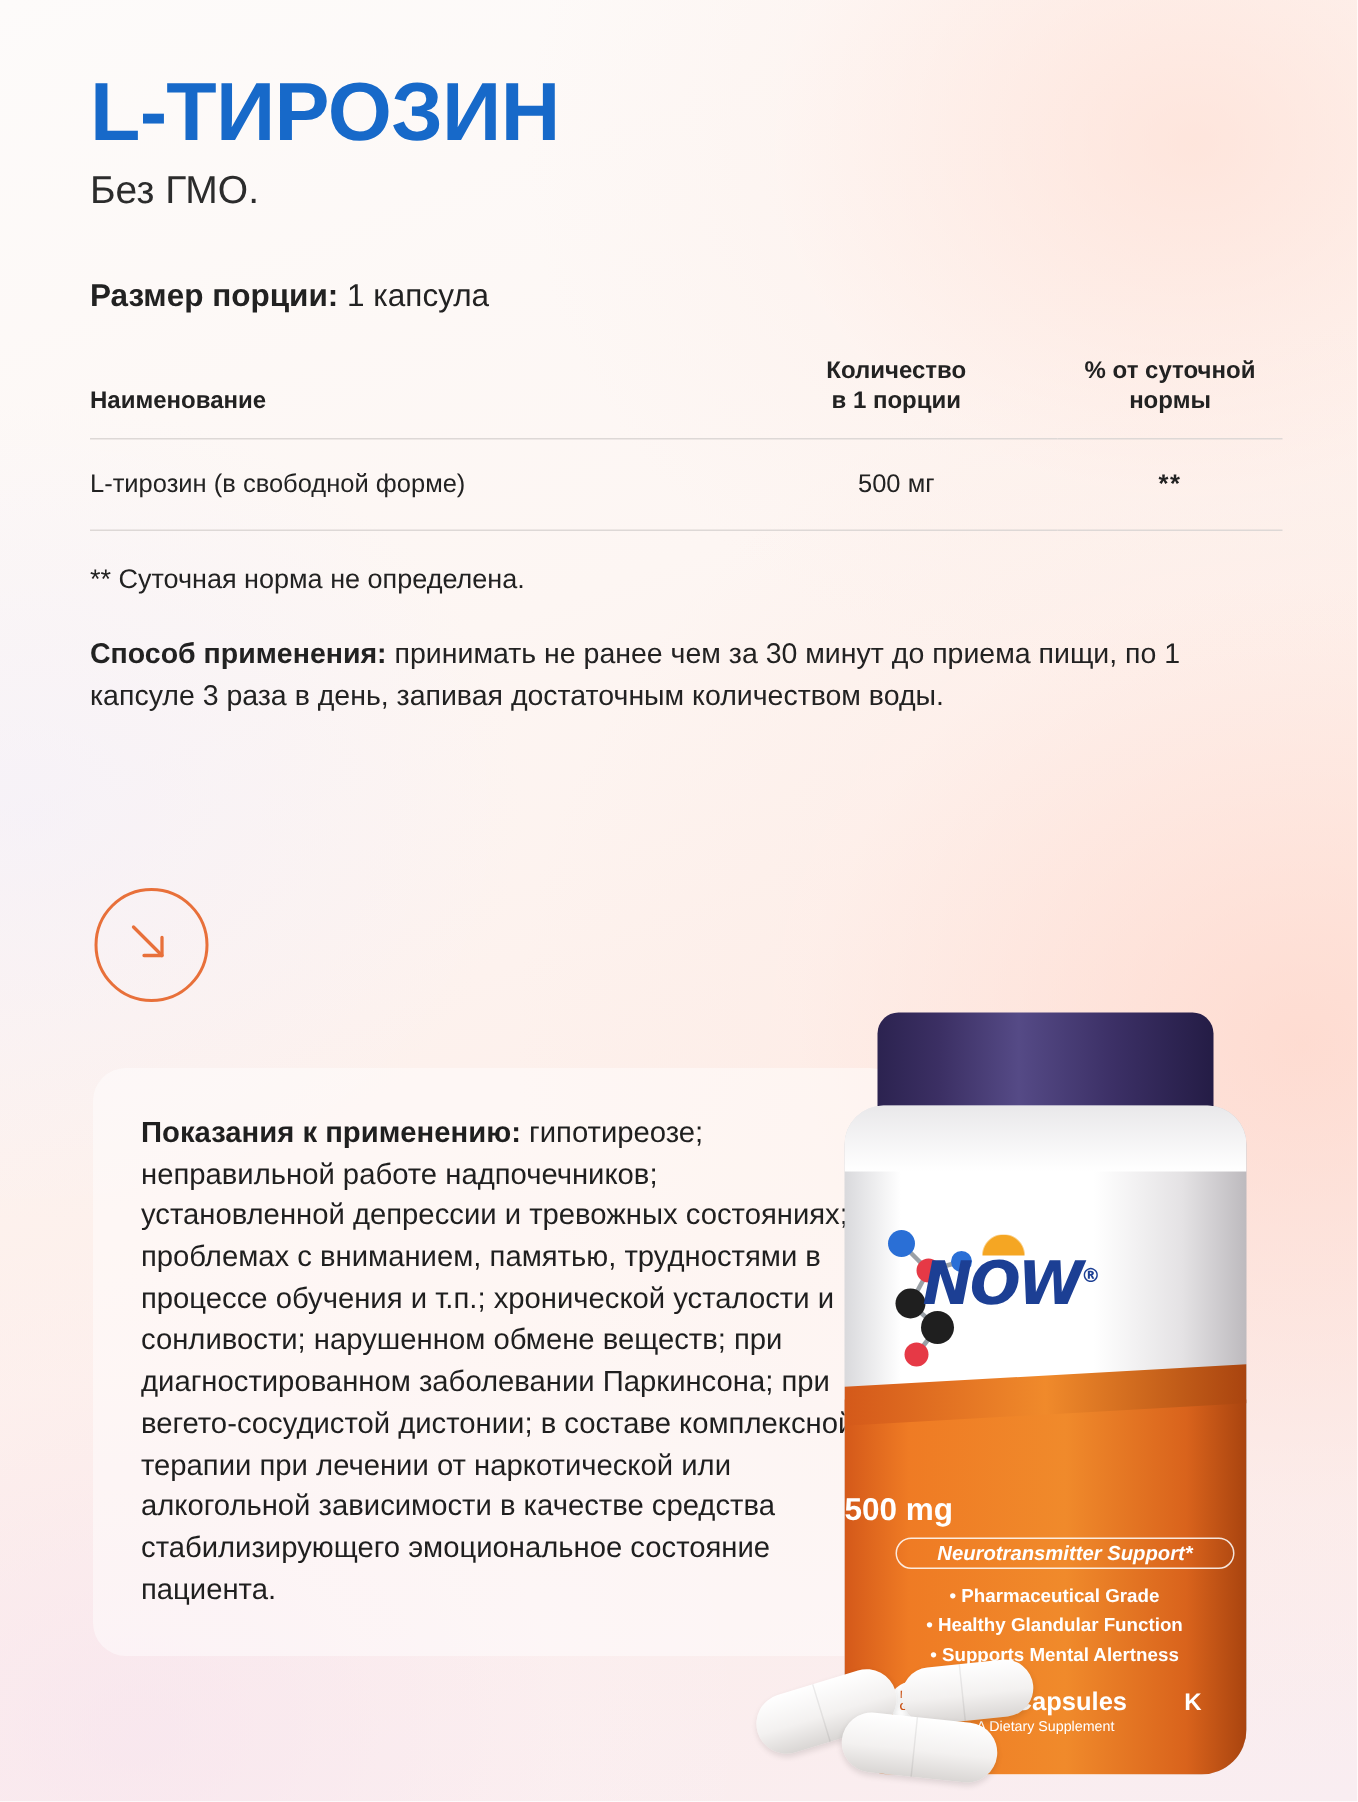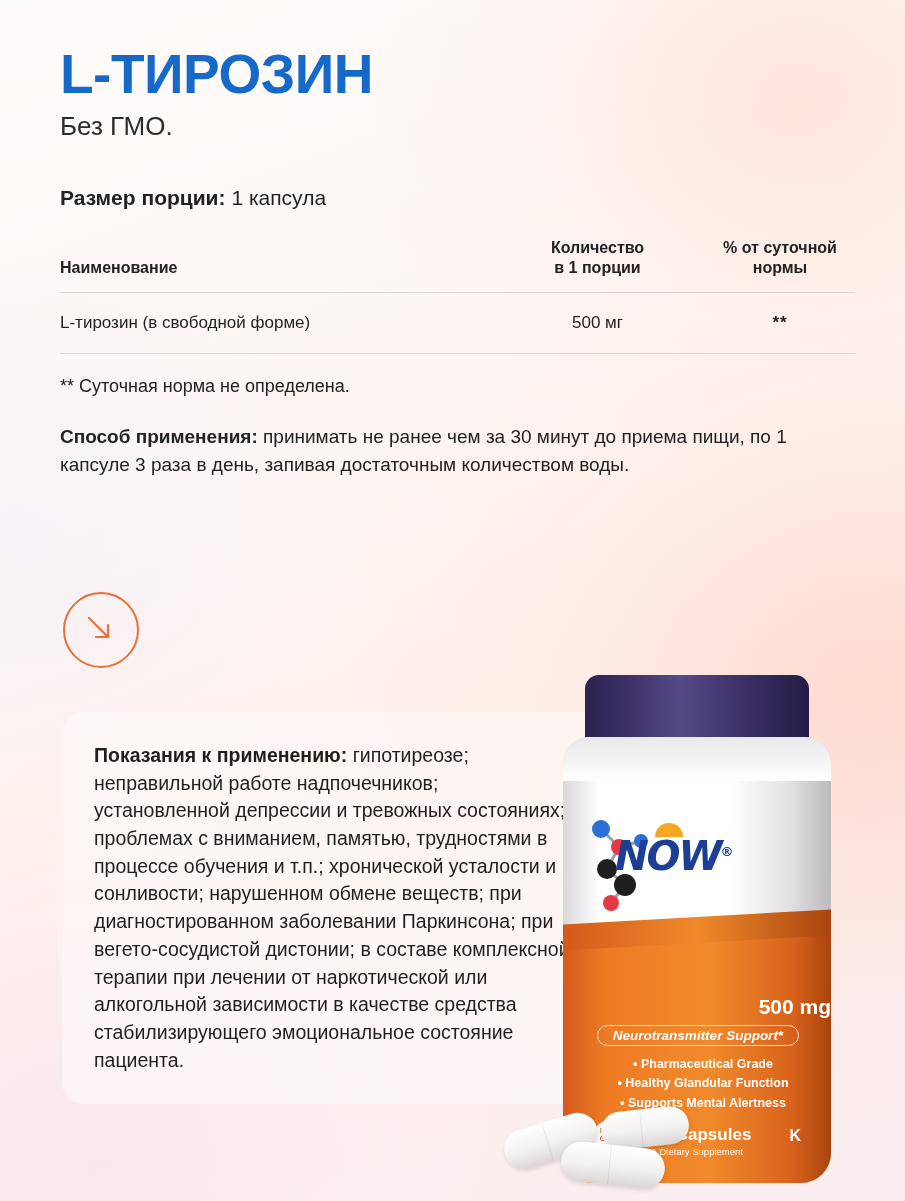--- a/index.html
+++ b/index.html
@@ -219,38 +219,38 @@
     color: #fff;
     font-size: 31px;
     font-weight: bold;
     font-family: "DejaVu Sans", sans-serif;
     text-shadow: 1px 1px 1px rgba(0,0,0,0.35);
   }
   .prod-dose {
     position: absolute;
     left: 0; right: 0;
     top: 258px;
-    text-align: right;
+    text-align: left;
     color: #fff;
     font-size: 21px;
     font-weight: bold;
   }
   .prod-sub {
     position: absolute;
     left: 34px;
     top: 288px;
     width: 200px;
     text-align: center;
     color: #fff;
     font-size: 13.5px;
     font-style: italic;
     font-weight: bold;
     border: 1px solid rgba(255,255,255,0.85);
     border-radius: 11px;
-    padding: 2px 0;
+    padding: 2px 12px;
   }
   .bullets {
     position: absolute;
     left: 40px;
     top: 318px;
     width: 200px;
     color: #fff;
     font-size: 12.5px;
     line-height: 1.55;
     font-weight: bold;

